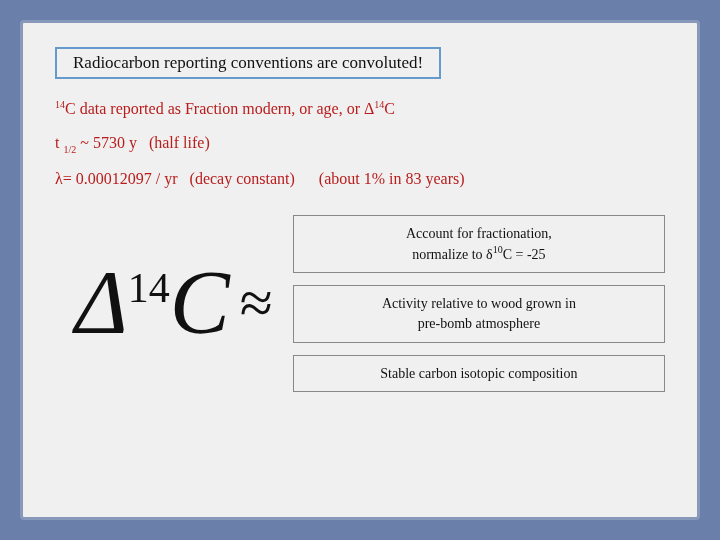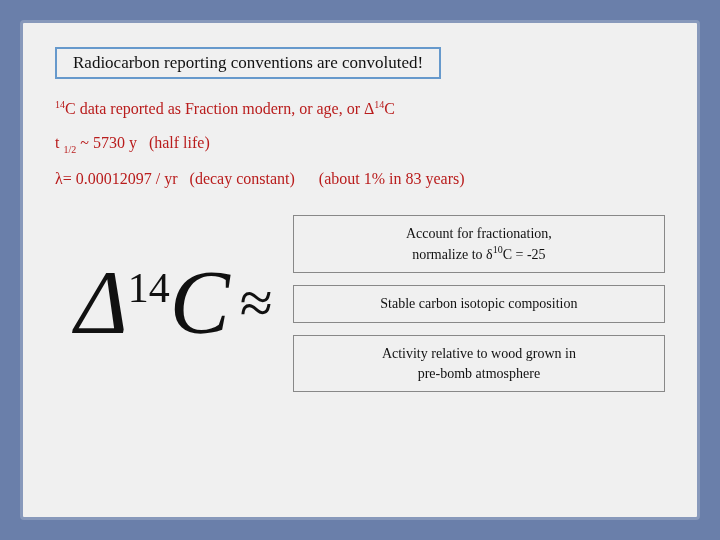--- a/index.html
+++ b/index.html
@@ -158,24 +158,24 @@
       <span class="approx-symbol">≈</span>
     </div>
 
     <div class="boxes-area">
 
       <div class="info-box">
         <span>Account for fractionation,<br>normalize to δ<sup>10</sup>C = -25</span>
       </div>
 
       <div class="info-box">
-        <span>Stable carbon isotopic composition</span>
+        <span>Activity relative to wood grown in</span><br>
+        <span>pre-bomb atmosphere</span>
       </div>
 
       <div class="info-box">
-        <span>Activity relative to wood grown in</span><br>
-        <span>pre-bomb atmosphere</span>
+        <span>Stable carbon isotopic composition</span>
       </div>
 
     </div>
   </div>
 
 </div>
 
 </body></html>

